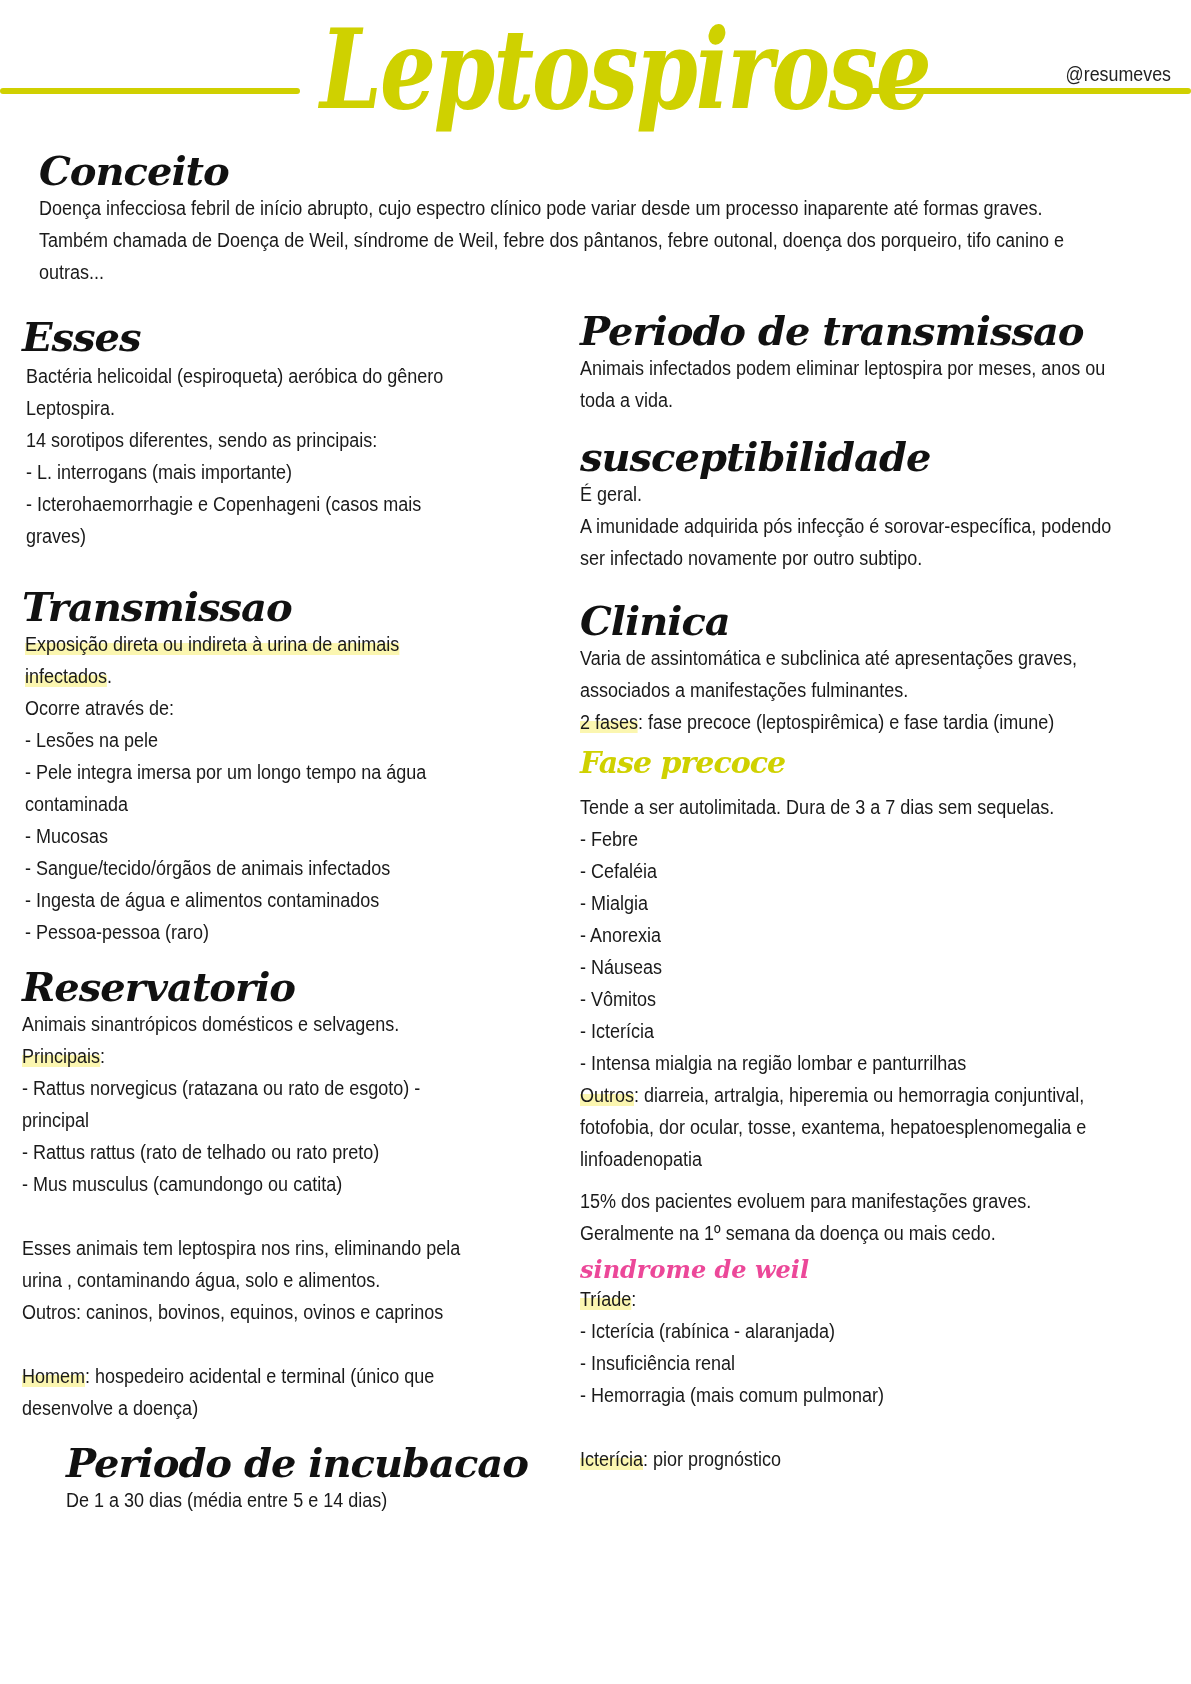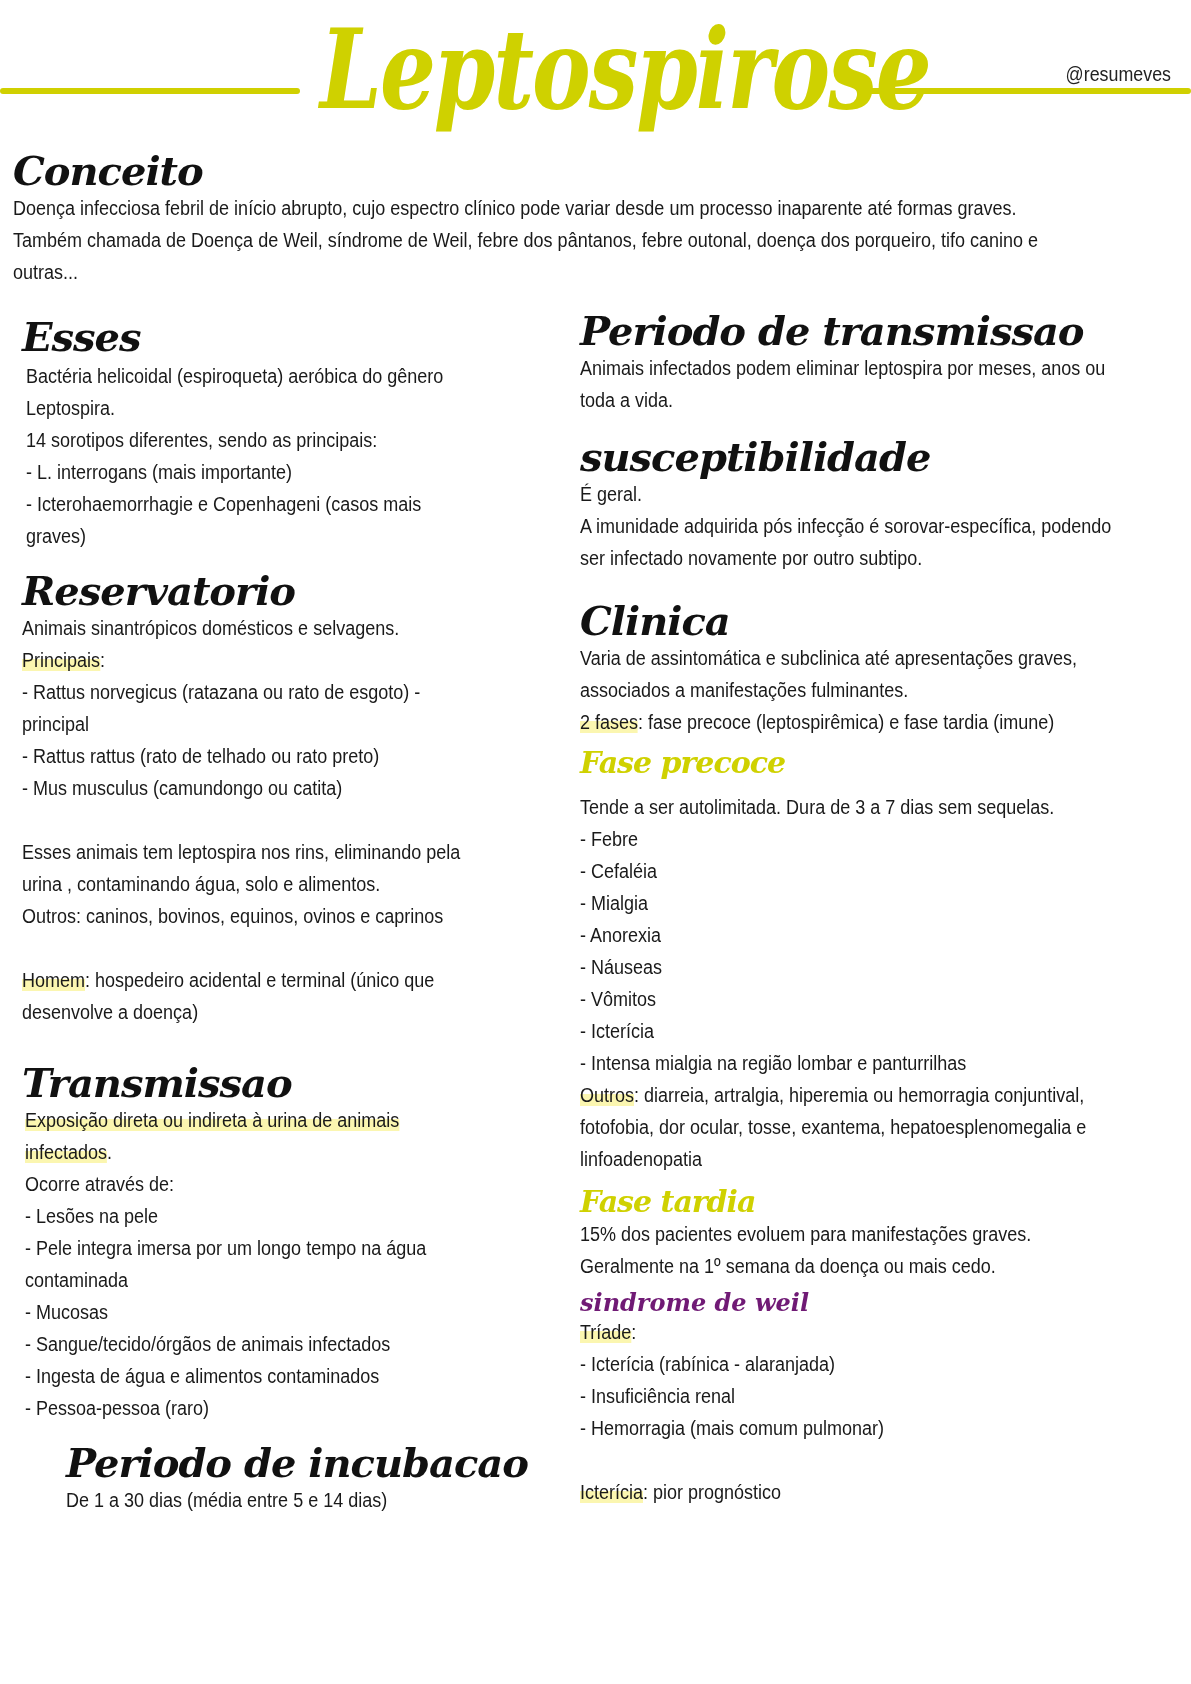--- a/index.html
+++ b/index.html
@@ -19,85 +19,85 @@
     .h2 {
       font-family: "DejaVu Serif", serif; font-style: italic; font-weight: bold;
       font-size: 40px; color: #111; line-height: 1.05; letter-spacing: -1px; margin: 0;
     }
     .h3 {
       font-family: "DejaVu Serif", serif; font-style: italic; font-weight: bold;
       font-size: 30px; color: #cfd100; line-height: 1.1; letter-spacing: -1px; margin: 0;
     }
     .h4 {
       font-family: "DejaVu Serif", serif; font-style: italic; font-weight: bold;
-      font-size: 24px; color: #701a75; line-height: 1.1; margin: 0;
+      font-size: 24px; color: #ec4899; line-height: 1.1; margin: 0;
     }
     .p { font-size: 20px; line-height: 32px; color: #1a1a1a; transform: scaleX(0.9); transform-origin: left; white-space: nowrap; }
     .hl { background: linear-gradient(transparent 45%, #fbf6b0 45%); }
     .blank { height: 32px; }
   </style>
 </head>
 <body>
 
 <div class="hline" style="left:0; width:300px;"></div>
 <div class="hline" style="left:862px; width:329px;"></div>
 <div class="title">Leptospirose</div>
 <div class="handle">@resumeves</div>
 
-<div class="col" style="left:13px; top:150px; width:1150px;">
+<div class="col" style="left:39px; top:150px; width:1150px;">
   <h2 class="h2">Conceito</h2>
   <div class="p">Doença infecciosa febril de início abrupto, cujo espectro clínico pode variar desde um processo inaparente até formas graves.</div>
   <div class="p">Também chamada de Doença de Weil, síndrome de Weil, febre dos pântanos, febre outonal, doença dos porqueiro, tifo canino e</div>
   <div class="p">outras...</div>
 </div>
 
 <div class="col" style="left:22px; top:316px; width:530px;">
   <section>
     <h2 class="h2" style="margin-bottom:2px;">Esses</h2>
     <div style="padding-left:4px;">
       <div class="p">Bactéria helicoidal (espiroqueta) aeróbica do gênero</div>
       <div class="p">Leptospira.</div>
       <div class="p"> 14 sorotipos diferentes, sendo as principais:</div>
       <div class="p">- L. interrogans (mais importante)</div>
       <div class="p">- Icterohaemorrhagie e Copenhageni (casos mais</div>
       <div class="p">graves)</div>
     </div>
   </section>
 
+  <section style="margin-top:34px;">
+    <h2 class="h2">Transmissao</h2>
+    <div style="padding-left:3px;">
+      <div class="p"><span class="hl">Exposição direta ou indireta à urina de animais</span></div>
+      <div class="p"><span class="hl">infectados</span><span>.</span></div>
+      <div class="p">Ocorre através de:</div>
+      <div class="p">- Lesões na pele</div>
+      <div class="p">- Pele integra imersa por um longo tempo na água</div>
+      <div class="p">contaminada</div>
+      <div class="p">- Mucosas</div>
+      <div class="p">- Sangue/tecido/órgãos de animais infectados</div>
+      <div class="p">- Ingesta de água e alimentos contaminados</div>
+      <div class="p">- Pessoa-pessoa (raro)</div>
+    </div>
+  </section>
+
   <section style="margin-top:18px;">
     <h2 class="h2">Reservatorio</h2>
     <div class="p">Animais sinantrópicos domésticos e selvagens.</div>
     <div class="p"><span class="hl">Principais</span><span>:</span></div>
     <div class="p">- Rattus norvegicus (ratazana ou rato de esgoto) -</div>
     <div class="p">principal</div>
     <div class="p">- Rattus rattus (rato de telhado ou rato preto)</div>
     <div class="p">- Mus musculus (camundongo ou catita)</div>
     <div class="blank"></div>
     <div class="p">Esses animais tem leptospira nos rins, eliminando pela</div>
     <div class="p">urina , contaminando água, solo e alimentos.</div>
     <div class="p">Outros: caninos, bovinos, equinos, ovinos e caprinos</div>
     <div class="blank"></div>
     <div class="p"><span class="hl">Homem</span><span>: hospedeiro acidental e terminal (único que</span></div>
     <div class="p">desenvolve a doença)</div>
-  </section>
-
-  <section style="margin-top:34px;">
-    <h2 class="h2">Transmissao</h2>
-    <div style="padding-left:3px;">
-      <div class="p"><span class="hl">Exposição direta ou indireta à urina de animais</span></div>
-      <div class="p"><span class="hl">infectados</span><span>.</span></div>
-      <div class="p">Ocorre através de:</div>
-      <div class="p">- Lesões na pele</div>
-      <div class="p">- Pele integra imersa por um longo tempo na água</div>
-      <div class="p">contaminada</div>
-      <div class="p">- Mucosas</div>
-      <div class="p">- Sangue/tecido/órgãos de animais infectados</div>
-      <div class="p">- Ingesta de água e alimentos contaminados</div>
-      <div class="p">- Pessoa-pessoa (raro)</div>
-    </div>
   </section>
 
   <section style="margin-top:18px;margin-left:44px;">
     <h2 class="h2">Periodo de incubacao</h2>
     <div class="p">De 1 a 30 dias (média entre 5 e 14 dias)</div>
   </section>
 </div>
 
 <div class="col" style="left:580px; top:310px; width:590px;">
   <section>
@@ -129,21 +129,20 @@
       <div class="p">- Náuseas</div>
       <div class="p">- Vômitos</div>
       <div class="p">- Icterícia</div>
       <div class="p">- Intensa mialgia na região lombar e panturrilhas</div>
       <div class="p"><span class="hl">Outros</span><span>: diarreia, artralgia, hiperemia ou hemorragia conjuntival,</span></div>
       <div class="p">fotofobia, dor ocular, tosse, exantema, hepatoesplenomegalia e</div>
       <div class="p">linfoadenopatia</div>
     </div>
 
     <div style="margin-top:10px;">
-      <h3 class="h3">Fase tardia</h3>
       <div class="p"> 15% dos pacientes evoluem para manifestações graves.</div>
       <div class="p">Geralmente na 1º semana da doença ou mais cedo.</div>
     </div>
 
     <div style="margin-top:8px;">
       <h4 class="h4">sindrome de weil</h4>
       <div class="p"><span class="hl">Tríade</span><span>:</span></div>
       <div class="p">- Icterícia (rabínica - alaranjada)</div>
       <div class="p">- Insuficiência renal</div>
       <div class="p">- Hemorragia (mais comum pulmonar)</div>

